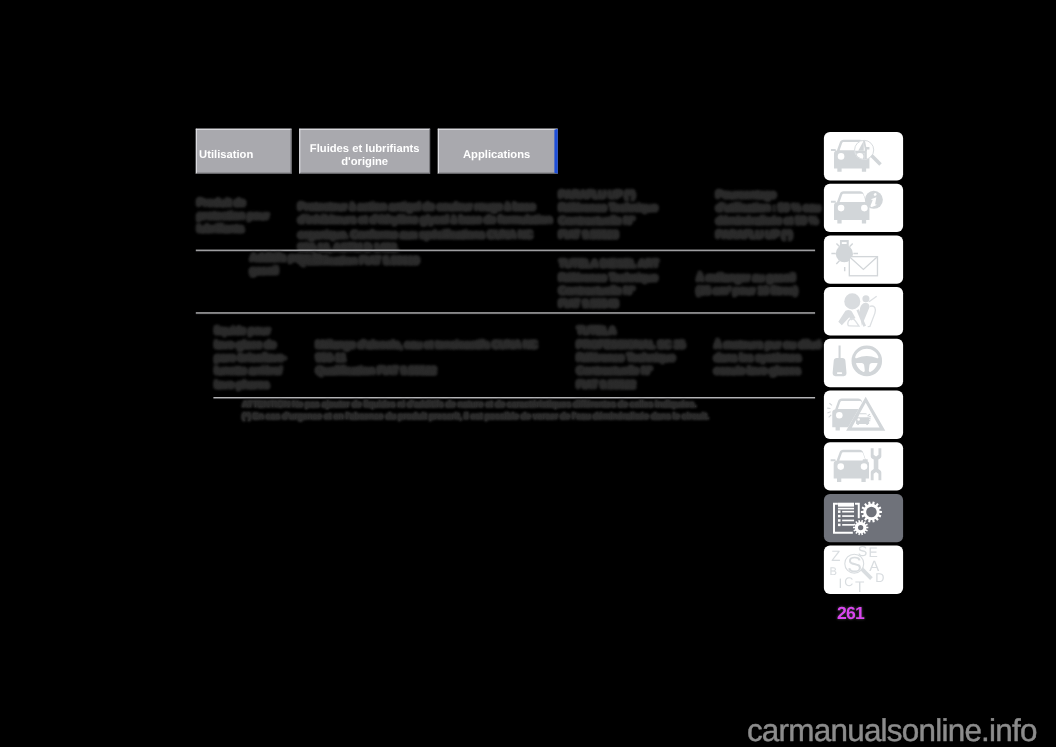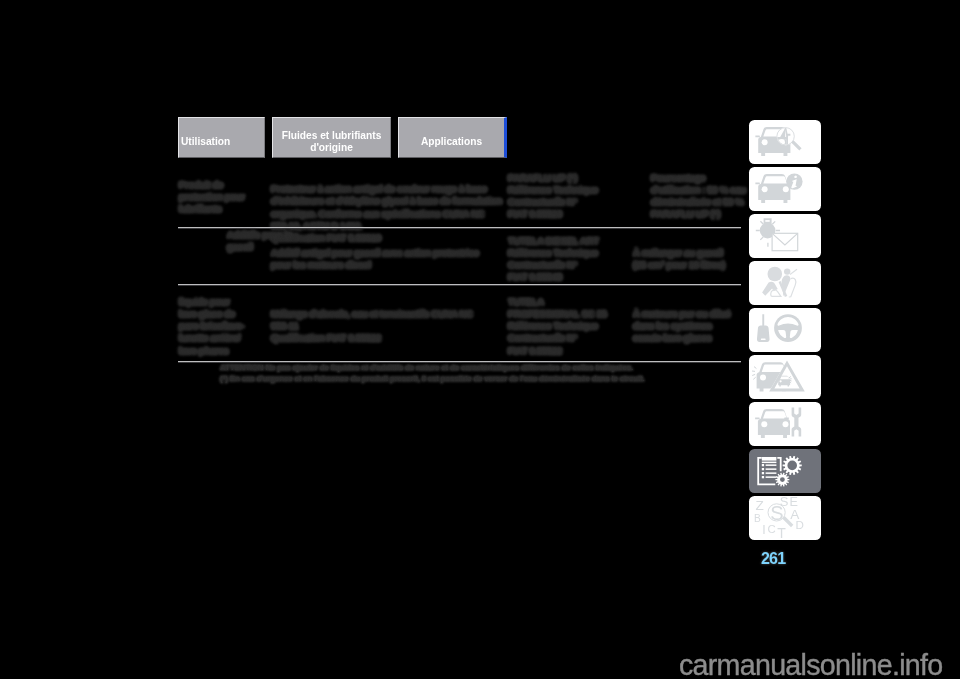--- a/index.html
+++ b/index.html
@@ -28,21 +28,21 @@
 
   .note{position:absolute;left:179px;color:#2c2c2c;font-size:8.1px;line-height:8.5px;letter-spacing:-0.25px;
         font-weight:bold;white-space:nowrap;filter:blur(0.72px) drop-shadow(0 0 0.9px #2c2c2c) drop-shadow(0 0 0.9px #2c2c2c) drop-shadow(0 0 0.9px #2c2c2c);padding-left:41px;}
 
   
   #sidebar{position:absolute;left:749px;top:120px;width:72px;}
   .sbtn{width:72px;height:44px;background:#fff;border-radius:5.5px;margin-bottom:3px;
         position:relative;overflow:hidden;}
   .sbtn.active{background:#6f727a;}
   .sbtn svg{position:absolute;left:0;top:0;}
-  .pagenum{position:absolute;left:761px;top:550px;color:#7dd3fc;font-size:16px;font-weight:bold;letter-spacing:-0.8px;filter:blur(0.7px) drop-shadow(0 0 1px #282828) drop-shadow(0 0 1px #282828);}
+  .pagenum{position:absolute;left:761px;top:550px;color:#d946ef;font-size:16px;font-weight:bold;letter-spacing:-0.8px;filter:blur(0.7px) drop-shadow(0 0 1px #282828) drop-shadow(0 0 1px #282828);}
   #wm{position:absolute;left:679px;top:649px;color:#8c8c8c;font-size:28.6px;letter-spacing:-0.7px;-webkit-text-stroke:0.4px #8c8c8c;}
 </style>
 </head>
 <body>
 
 <div id="page">
 
   <div id="table">
     <div class="thead">
       <div class="th left" style="width:87px">Utilisation</div>
@@ -76,36 +76,32 @@
           <div>d'utilisation : 50 % eau</div>
           <div>déminéralisée et 50 %</div>
           <div>PARAFLU UP (*)</div>
         </div>
       </div>
       <div class="row" style="height: 57px;">
         <div class="cell" style="left: 1px; top: 0; margin-left: 48px;">
           <div>Additifs pour le</div>
           <div>gasoil</div>
         </div>
-        <div class="cell" style="left: 93px; top: 17.5px;">
-          <div>Additif antigel pour gasoil avec action protectrice</div>
-          <div>pour les moteurs diesel</div>
-        </div>
         <div class="cell" style="left: 330px; top: 5.5px;">
           <div>TUTELA DIESEL ART</div>
           <div>Référence Technique</div>
           <div>Contractuelle N°</div>
           <div>FIAT 9.55548</div>
         </div>
         <div class="cell" style="left: 455px; top: 17.5px;">
           <div>À mélanger au gasoil</div>
           <div>(25 cm³ pour 10 litres)</div>
         </div>
       </div>
-      <div class="row" style="height: 77px;">
+      <div class="row" style="height: 77px; margin-left: 16px;">
         <div class="cell" style="left: 1px; top: 9.5px;">
           <div>liquide pour</div>
           <div>lave-glace de</div>
           <div>pare-brise/lave-</div>
           <div>lunette arrière/</div>
           <div>lave-phares</div>
         </div>
         <div class="cell" style="left: 93px; top: 21.5px;">
           <div>Mélange d'alcools, eau et tensioactifs CUNA NC</div>
           <div>956-11</div>

